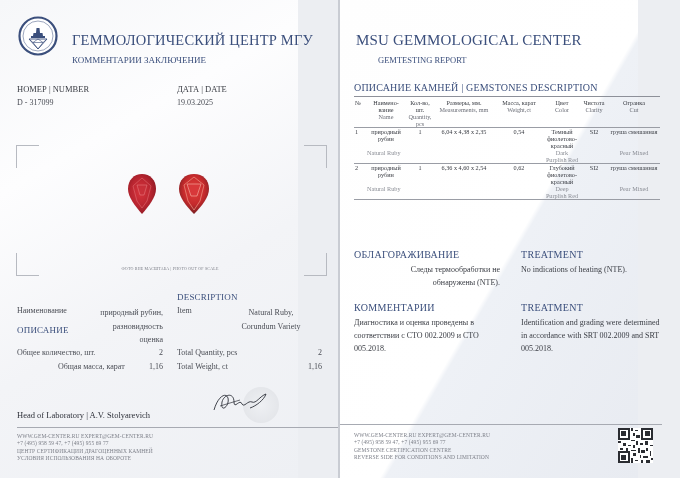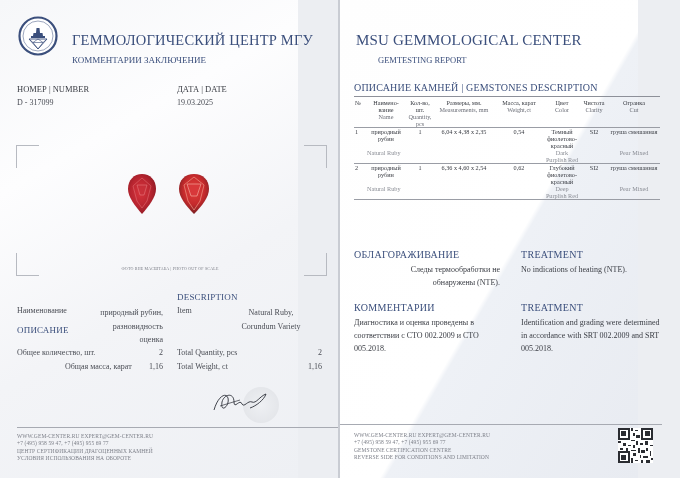--- a/index.html
+++ b/index.html
@@ -91,34 +91,38 @@
 
   <div class="abs sec-title" style="left:17px;top:292px;margin-top:33px;">ОПИСАНИЕ</div>
   <div class="desc-row" style="left:17px;top:306px;">Наименование</div>
   <div class="desc-row" style="left:80px;width:83px;top:306px;text-align:right;line-height:13.5px;">
     <div>природный рубин,</div>
     <div>разновидность</div>
     <div>оценка</div>
   </div>
   <div class="desc-row" style="left:17px;top:348px;">Общее количество, шт.</div>
   <div class="desc-row" style="left:120px;width:43px;top:348px;text-align:right;">2</div>
-  <div class="desc-row" style="left:17px;top:362px;padding-left:48px;">Общая масса, карат</div>
+  <div class="desc-row" style="left:10px;top:362px;padding-left:48px;">Общая масса, карат</div>
   <div class="desc-row" style="left:120px;width:43px;top:362px;text-align:right;">1,16</div>
 
   <div class="abs sec-title" style="left:177px;top:292px;">DESCRIPTION</div>
   <div class="desc-row" style="left:177px;top:306px;">Item</div>
   <div class="desc-row" style="left:220px;width:102px;top:306px;text-align:center;line-height:13.5px;">
     <div>Natural Ruby,</div>
     <div>Corundum Variety</div>
   </div>
   <div class="desc-row" style="left:177px;top:348px;">Total Quantity, pcs</div>
   <div class="desc-row" style="left:280px;width:42px;top:348px;text-align:right;">2</div>
   <div class="desc-row" style="left:177px;top:362px;">Total Weight, ct</div>
   <div class="desc-row" style="left:280px;width:42px;top:362px;text-align:right;">1,16</div>
 
+  <div class="abs sig" style="left:17px;top:410px;">
+    <span>Head of Laboratory</span>
+    <span>| A.V. Stolyarevich</span>
+  </div>
   <div class="stamp"></div>
   <svg class="sign-img" viewBox="0 0 60 30">
     <path d="M2 22 C6 8 14 4 16 10 C18 18 8 26 10 14 C12 6 22 4 22 14 C22 22 28 10 30 16 C32 20 36 12 40 14 C44 16 48 8 54 6 C52 12 44 18 38 20" fill="none" stroke="#2e313a" stroke-width="0.9"></path>
     <path d="M8 18 L28 12" stroke="#2e313a" stroke-width="0.7"></path>
   </svg>
   <div class="hr" style="left:17px;width:323px;top:427px;"></div>
   <div class="abs foot" style="left:17px;top:433px;">
     <div>WWW.GEM-CENTER.RU EXPERT@GEM-CENTER.RU</div>
     <div>+7 (495) 958 59 47, +7 (495) 955 69 77</div>
     <div>ЦЕНТР СЕРТИФИКАЦИИ ДРАГОЦЕННЫХ КАМНЕЙ</div>

